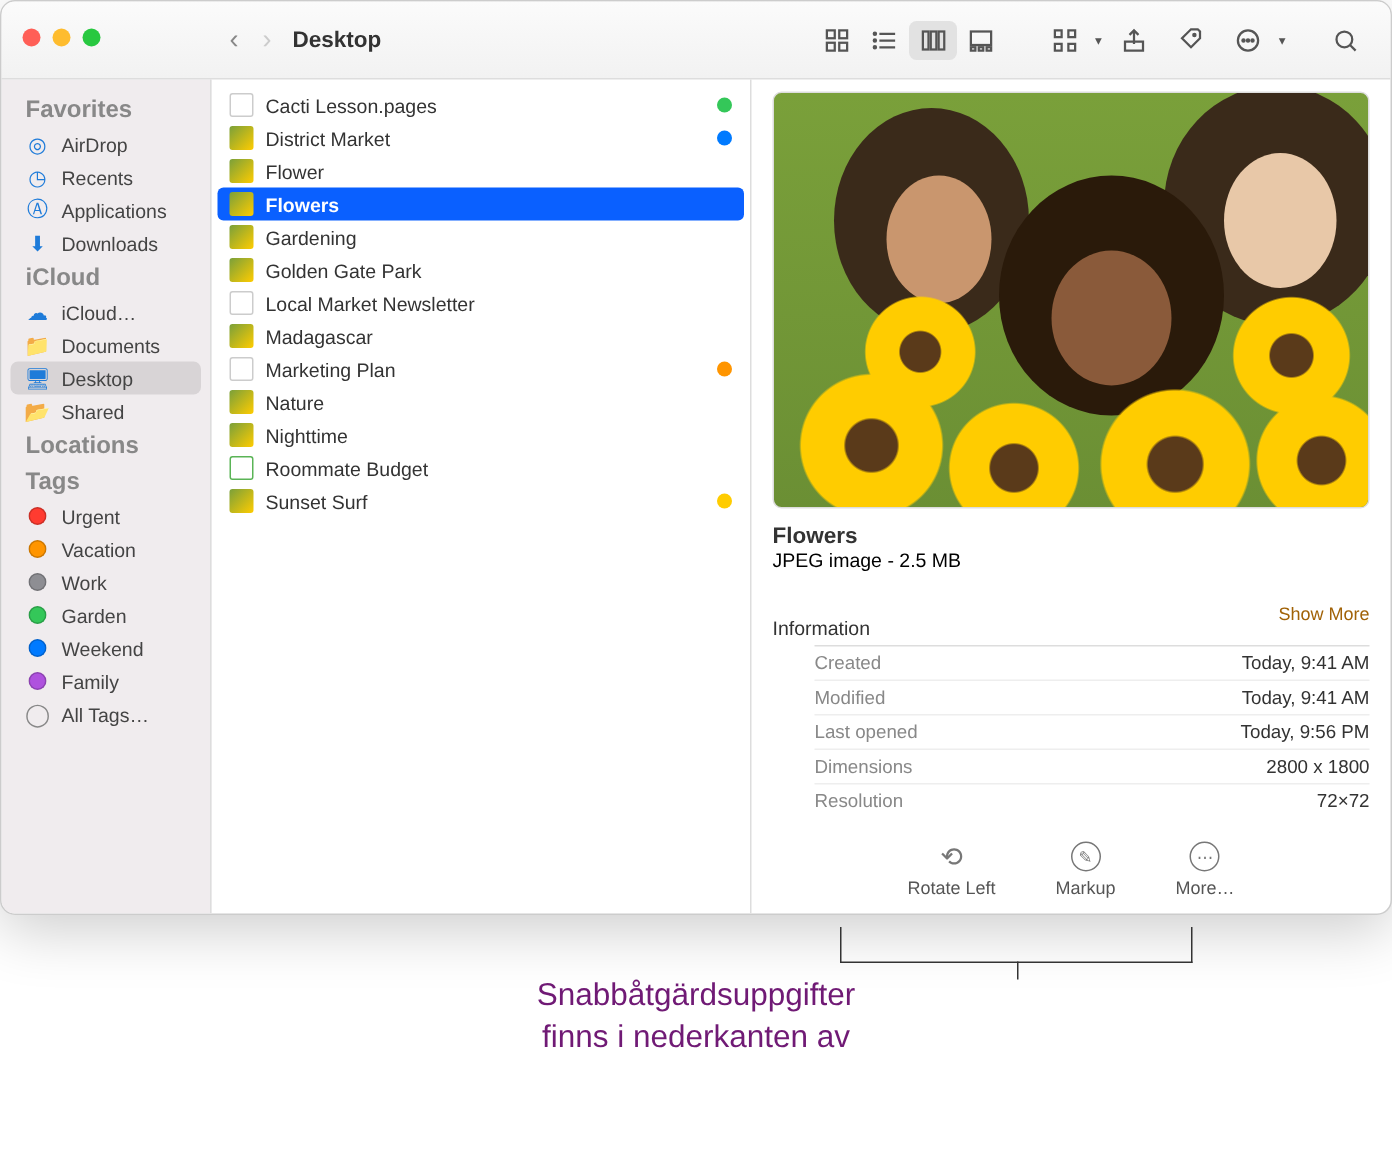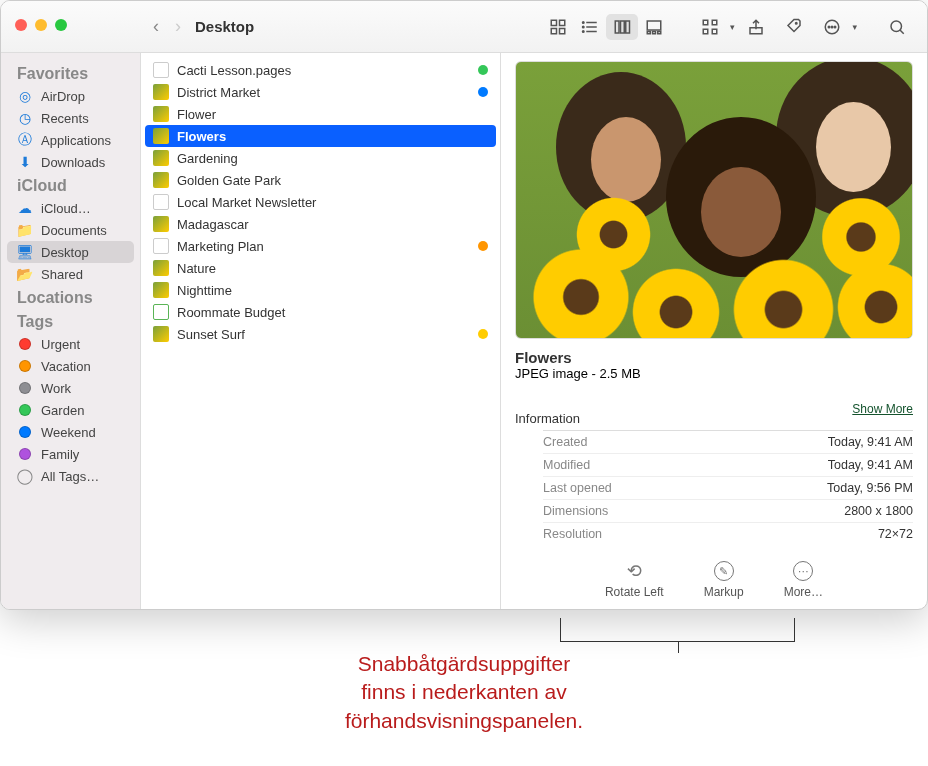--- a/index.html
+++ b/index.html
@@ -40,30 +40,30 @@
   .preview-pane { flex:1; padding: 8px 14px 10px; display:flex; flex-direction:column; }
   .preview-img { width:100%; height:300px; border-radius:6px; border:1px solid #ddd; overflow:hidden; position:relative; background:linear-gradient(#7aa03a,#6b8f34); }
   .sunflower { position:absolute; border-radius:50%; background: radial-gradient(circle, #5a3a1a 22%, #ffcc00 24% 60%, transparent 62%); }
   .face { position:absolute; border-radius:50%; background:#c9966e; }
   .hair { position:absolute; border-radius:50%; background:#3a2a1a; }
 
   .preview-title { font-weight:600; font-size:15px; margin-top:10px; }
   .preview-sub { color:#000000; font-size:13px; }
   .info-head { display:flex; justify-content:space-between; align-items:center; margin-top:10px; }
   .info-head-label { font-weight:400;margin-top:20px; }
-  .show-more { color:#14532d; font-size:12px;text-decoration:underline; }
+  .show-more { color:#a16207; font-size:12px; }
   .info-row { display:flex; justify-content:space-between; padding:4px 0; border-top:1px solid #eee; font-size:12.5px;margin-left:28px; }
   .info-row:first-of-type { border-top:1px solid #ddd; margin-top:4px; }
   .info-key { color:#888; }
   .quick-actions { display:flex; justify-content:center; gap:40px; margin-top:auto; padding-top:16px; }
   .qa-item { display:flex; flex-direction:column; align-items:center; gap:4px; color:#555; font-size:12px; }
   .qa-icon { width:20px; height:20px; border:1.5px solid #777; border-radius:50%; display:flex; align-items:center; justify-content:center; font-size:11px; color:#777; }
   .qa-rotate { border:none; font-size:18px; }
 
-  .annotation { width: 928px; text-align: center; font-size: 21px; color: #b91c1c; padding: 40px 0 10px; position: relative; font-family: -apple-system, "Helvetica Neue", Arial, sans-serif; line-height:1.35; }
+  .annotation { width: 928px; text-align: center; font-size: 21px; color: #701a75; padding: 40px 0 10px; position: relative; font-family: -apple-system, "Helvetica Neue", Arial, sans-serif; line-height:1.35; }
   .anno-bracket { position:absolute; top:8px; left:560px; width:235px; height:24px; border:1px solid #333; border-top:none; }
   .anno-bracket::after { content:""; position:absolute; left:50%; top:100%; width:1px; height:12px; background:#333; }
 </style>
 </head>
 <body>
 
 <div class="window">
   <div class="titlebar">
     <div class="traffic">
       <span class="tl-close"></span>
@@ -348,14 +348,13 @@
         </div>
       </div>
     </div>
   </div>
 </div>
 
 <div class="annotation">
   <div class="anno-bracket"></div>
   <span>Snabbåtgärdsuppgifter</span><br>
   <span>finns i nederkanten av</span><br>
-  <span>förhandsvisningspanelen.</span>
 </div>
 
 </body></html>

